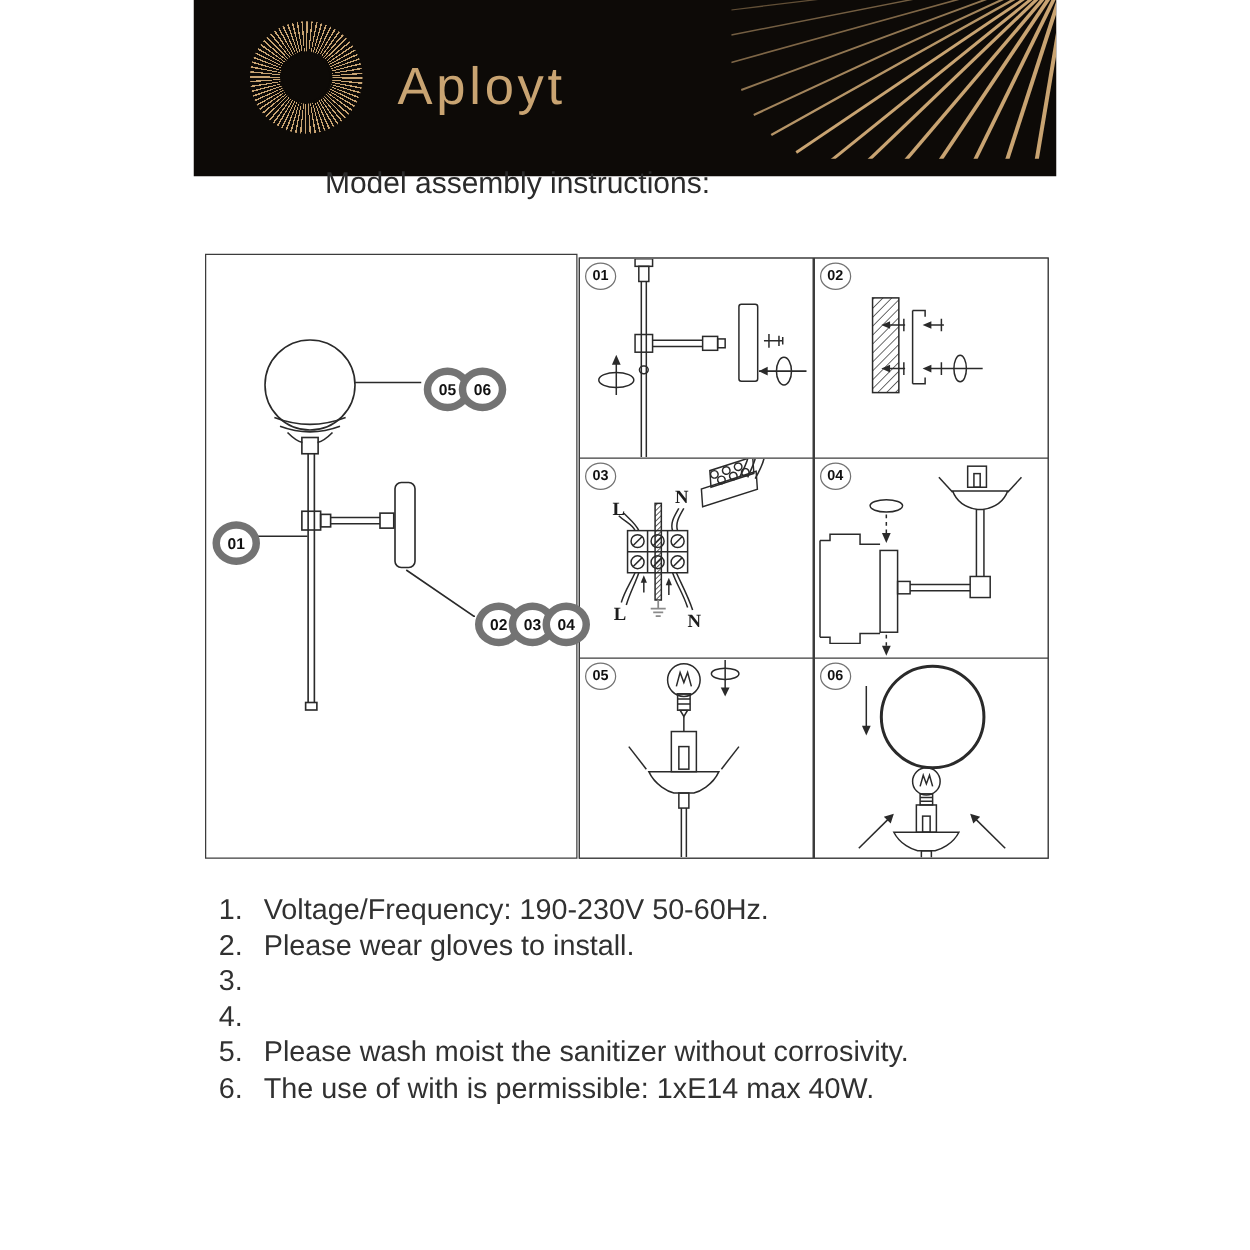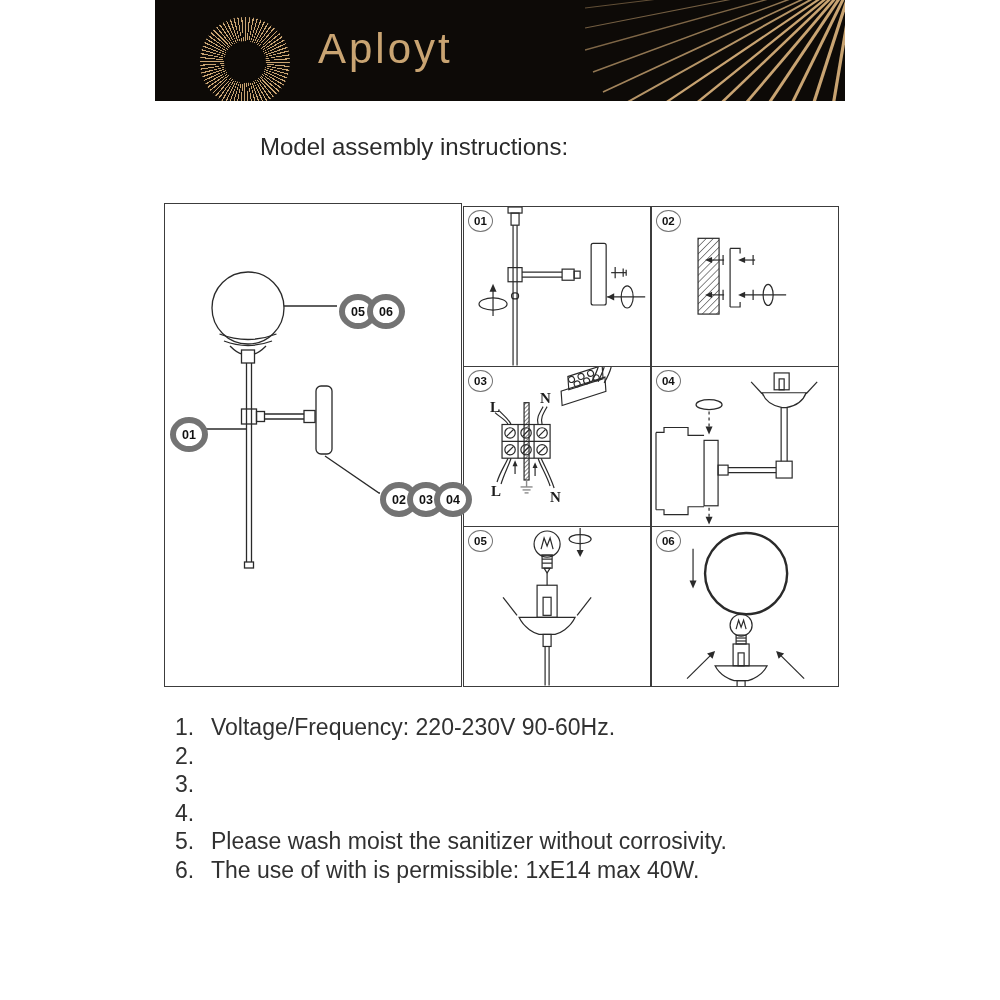--- a/index.html
+++ b/index.html
@@ -1,20 +1,20 @@
 <!DOCTYPE html>
 <html><head>
 <meta charset="utf-8">
 <style>
   html,body{margin:0;padding:0;}
   body{width:1000px;height:1000px;background:#ffffff;font-family:"Liberation Sans",sans-serif;position:relative;overflow:hidden;}
   .page{position:absolute;inset:0;}
 
   
-  .banner{position:absolute;left:155px;top:0;width:690px;height:101px;background:#0d0a07;overflow:hidden;}
+  .banner{position:absolute;left:155px;top:0;width:690px;height:141px;background:#0d0a07;overflow:hidden;}
   .burst{position:absolute;left:45px;top:17px;width:90px;height:90px;border-radius:50%;
          background:repeating-conic-gradient(#c9a472 0deg 1.6deg,transparent 1.6deg 5deg);}
   .burst-hole{position:absolute;left:50%;top:50%;width:38px;height:38px;transform:translate(-50%,-50%);
               border-radius:50%;background:#0d0a07;box-shadow:0 0 0 2px #0d0a07;}
   .brand{position:absolute;left:163px;top:50%;transform:translateY(-54%);color:#c9a472;
          font-size:42px;letter-spacing:3px;font-weight:400;}
   .rays{position:absolute;right:0;top:0;}
 
   
   .title-block{position:absolute;left:0;top:133px;width:828px;text-align:center;color:#2b2b2b;}
@@ -357,24 +357,25 @@
           </g>
         </svg>
       </div>
 
     </div>
   </div>
 
   <div class="instructions">
     <div class="inst-row">
       <span class="inst-num">1.</span>
-      <span class="inst-text">Voltage/Frequency: 220-230V 90-60Hz.</span>
+      <span class="inst-text">Voltage/Frequency: 190-230V 50-60Hz.</span>
     </div>
     <div class="inst-row">
       <span class="inst-num">2.</span>
+      <span class="inst-text">Please wear gloves to install.</span>
     </div>
     <div class="inst-row">
       <span class="inst-num">3.</span>
     </div>
     <div class="inst-row">
       <span class="inst-num">4.</span>
     </div>
     <div class="inst-row">
       <span class="inst-num">5.</span>
       <span class="inst-text">Please wash moist the sanitizer without corrosivity.</span>

